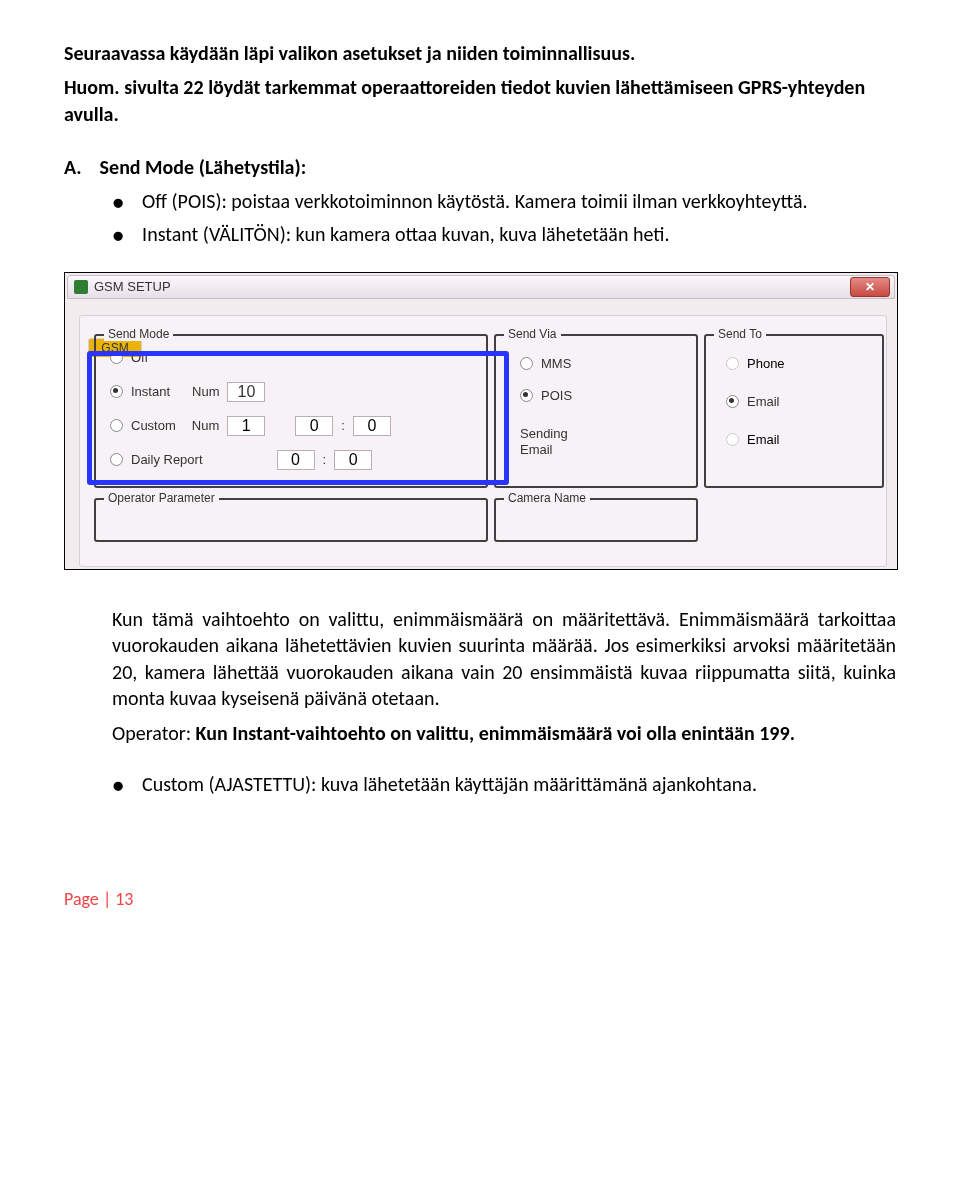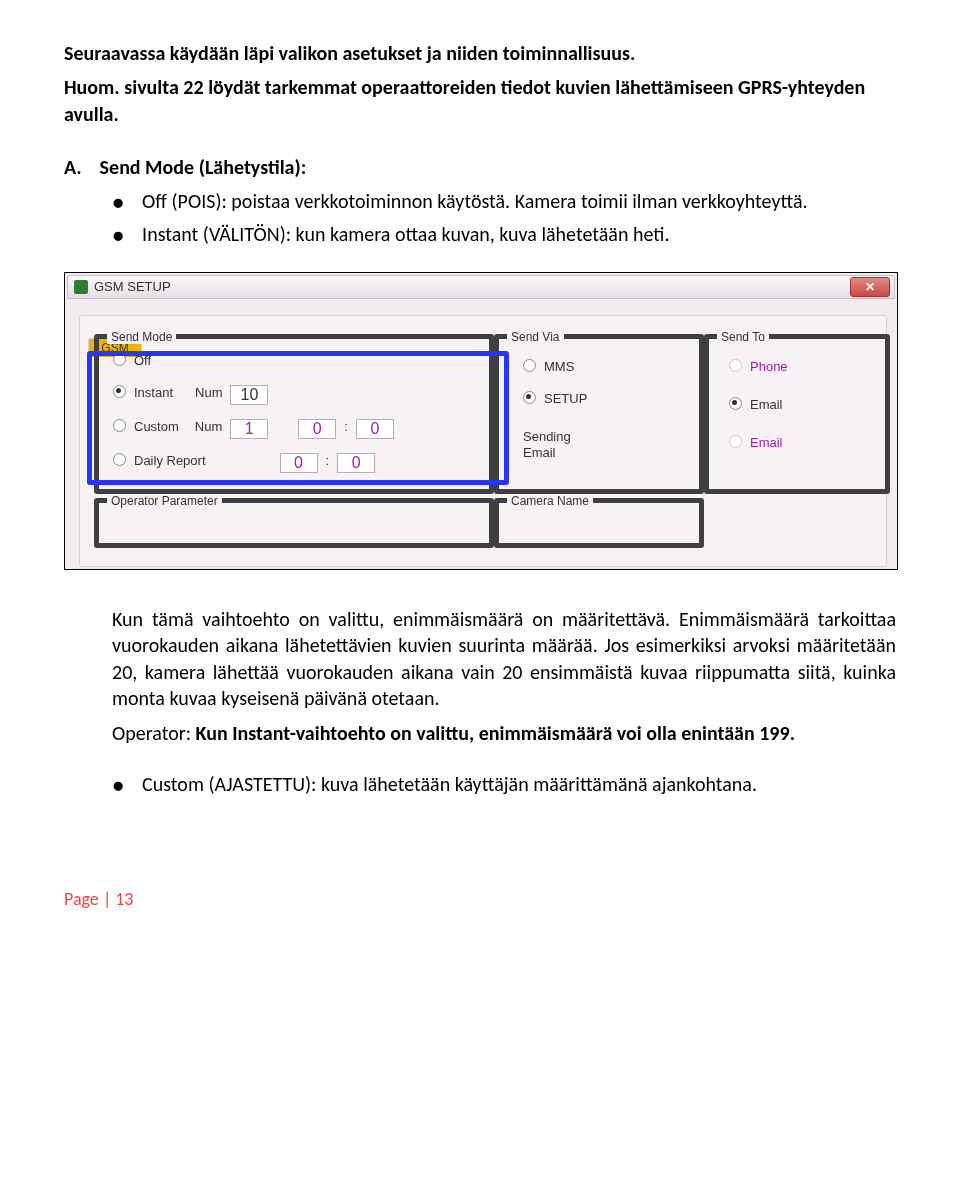--- a/index.html
+++ b/index.html
@@ -58,45 +58,45 @@
   }
   .tab{
     position:absolute;left:8px;top:-18px;width:52px;height:18px;
     background:#eab308;border:1px solid #d9cfd6;border-bottom:none;
     border-radius:3px 3px 0 0;
     display:flex;align-items:center;justify-content:center;
     font-size:12px;
     margin-top:40px;
   }
   .grp{
-    position:absolute;border:5px solid #404040;border-radius:3px;
+    position:absolute;border:2px solid #404040;border-radius:3px;
     background:transparent;
   }
   .grp .leg{
     position:absolute;top:-9px;left:8px;background:#f7f2f5;
     padding:0 4px;font-size:12px;color:#333;
   }
   .sendmode{left:14px;top:18px;width:390px;height:150px}
   .sendvia{left:414px;top:18px;width:200px;height:150px}
   .sendto{left:624px;top:18px;width:176px;height:150px}
   .opparam{left:14px;top:182px;width:390px;height:40px}
   .camname{left:414px;top:182px;width:200px;height:40px}
   .radio{
     width:11px;height:11px;border:1px solid #8a8a8a;border-radius:50%;
     background:#fff;display:inline-block;position:relative;flex:none;
   }
   .radio.sel::after{
     content:"";position:absolute;left:2px;top:2px;width:5px;height:5px;
     background:#333;border-radius:50%;
   }
   .radio.disabled{border-color:#c8c8c8}
-  .row{display:flex;gap:8px;position:absolute;font-size:13px}
+  .row{display:flex;align-items:center;gap:8px;position:absolute;font-size:13px}
   .txt{width:36px;height:18px;border:1px solid #b8aeb6;background:#fff;
        text-align:center;font-size:16px;line-height:18px}
-  .disabled-text{color:#a21caf}
+  .disabled-text{color:#000000}
   .blue-box{
     position:absolute;left:22px;top:78px;width:412px;height:124px;
     border:5px solid #2934ff;border-radius:3px;pointer-events:none;
   }
   .page-foot{margin-top:90px;font-size:18px;color:#ef4444}
 </style>
 </head>
 <body>
 
 <p class="bold">Seuraavassa käydään läpi valikon asetukset ja niiden toiminnallisuus.</p>
@@ -161,21 +161,21 @@
     </div>
 
     <div class="grp sendvia">
       <span class="leg">Send Via</span>
       <div class="row" style="left:24px;top:20px">
         <span class="radio"></span>
         <span>MMS</span>
       </div>
       <div class="row" style="left:24px;top:52px">
         <span class="radio sel"></span>
-        <span>SETUP</span>
+        <span>POIS</span>
       </div>
       <div class="row" style="left:24px;top:90px;display:block;line-height:1.2">
         <div>Sending</div>
         <div>Email</div>
       </div>
     </div>
 
     <div class="grp sendto">
       <span class="leg">Send To</span>
       <div class="row disabled-text" style="left:20px;top:20px">

